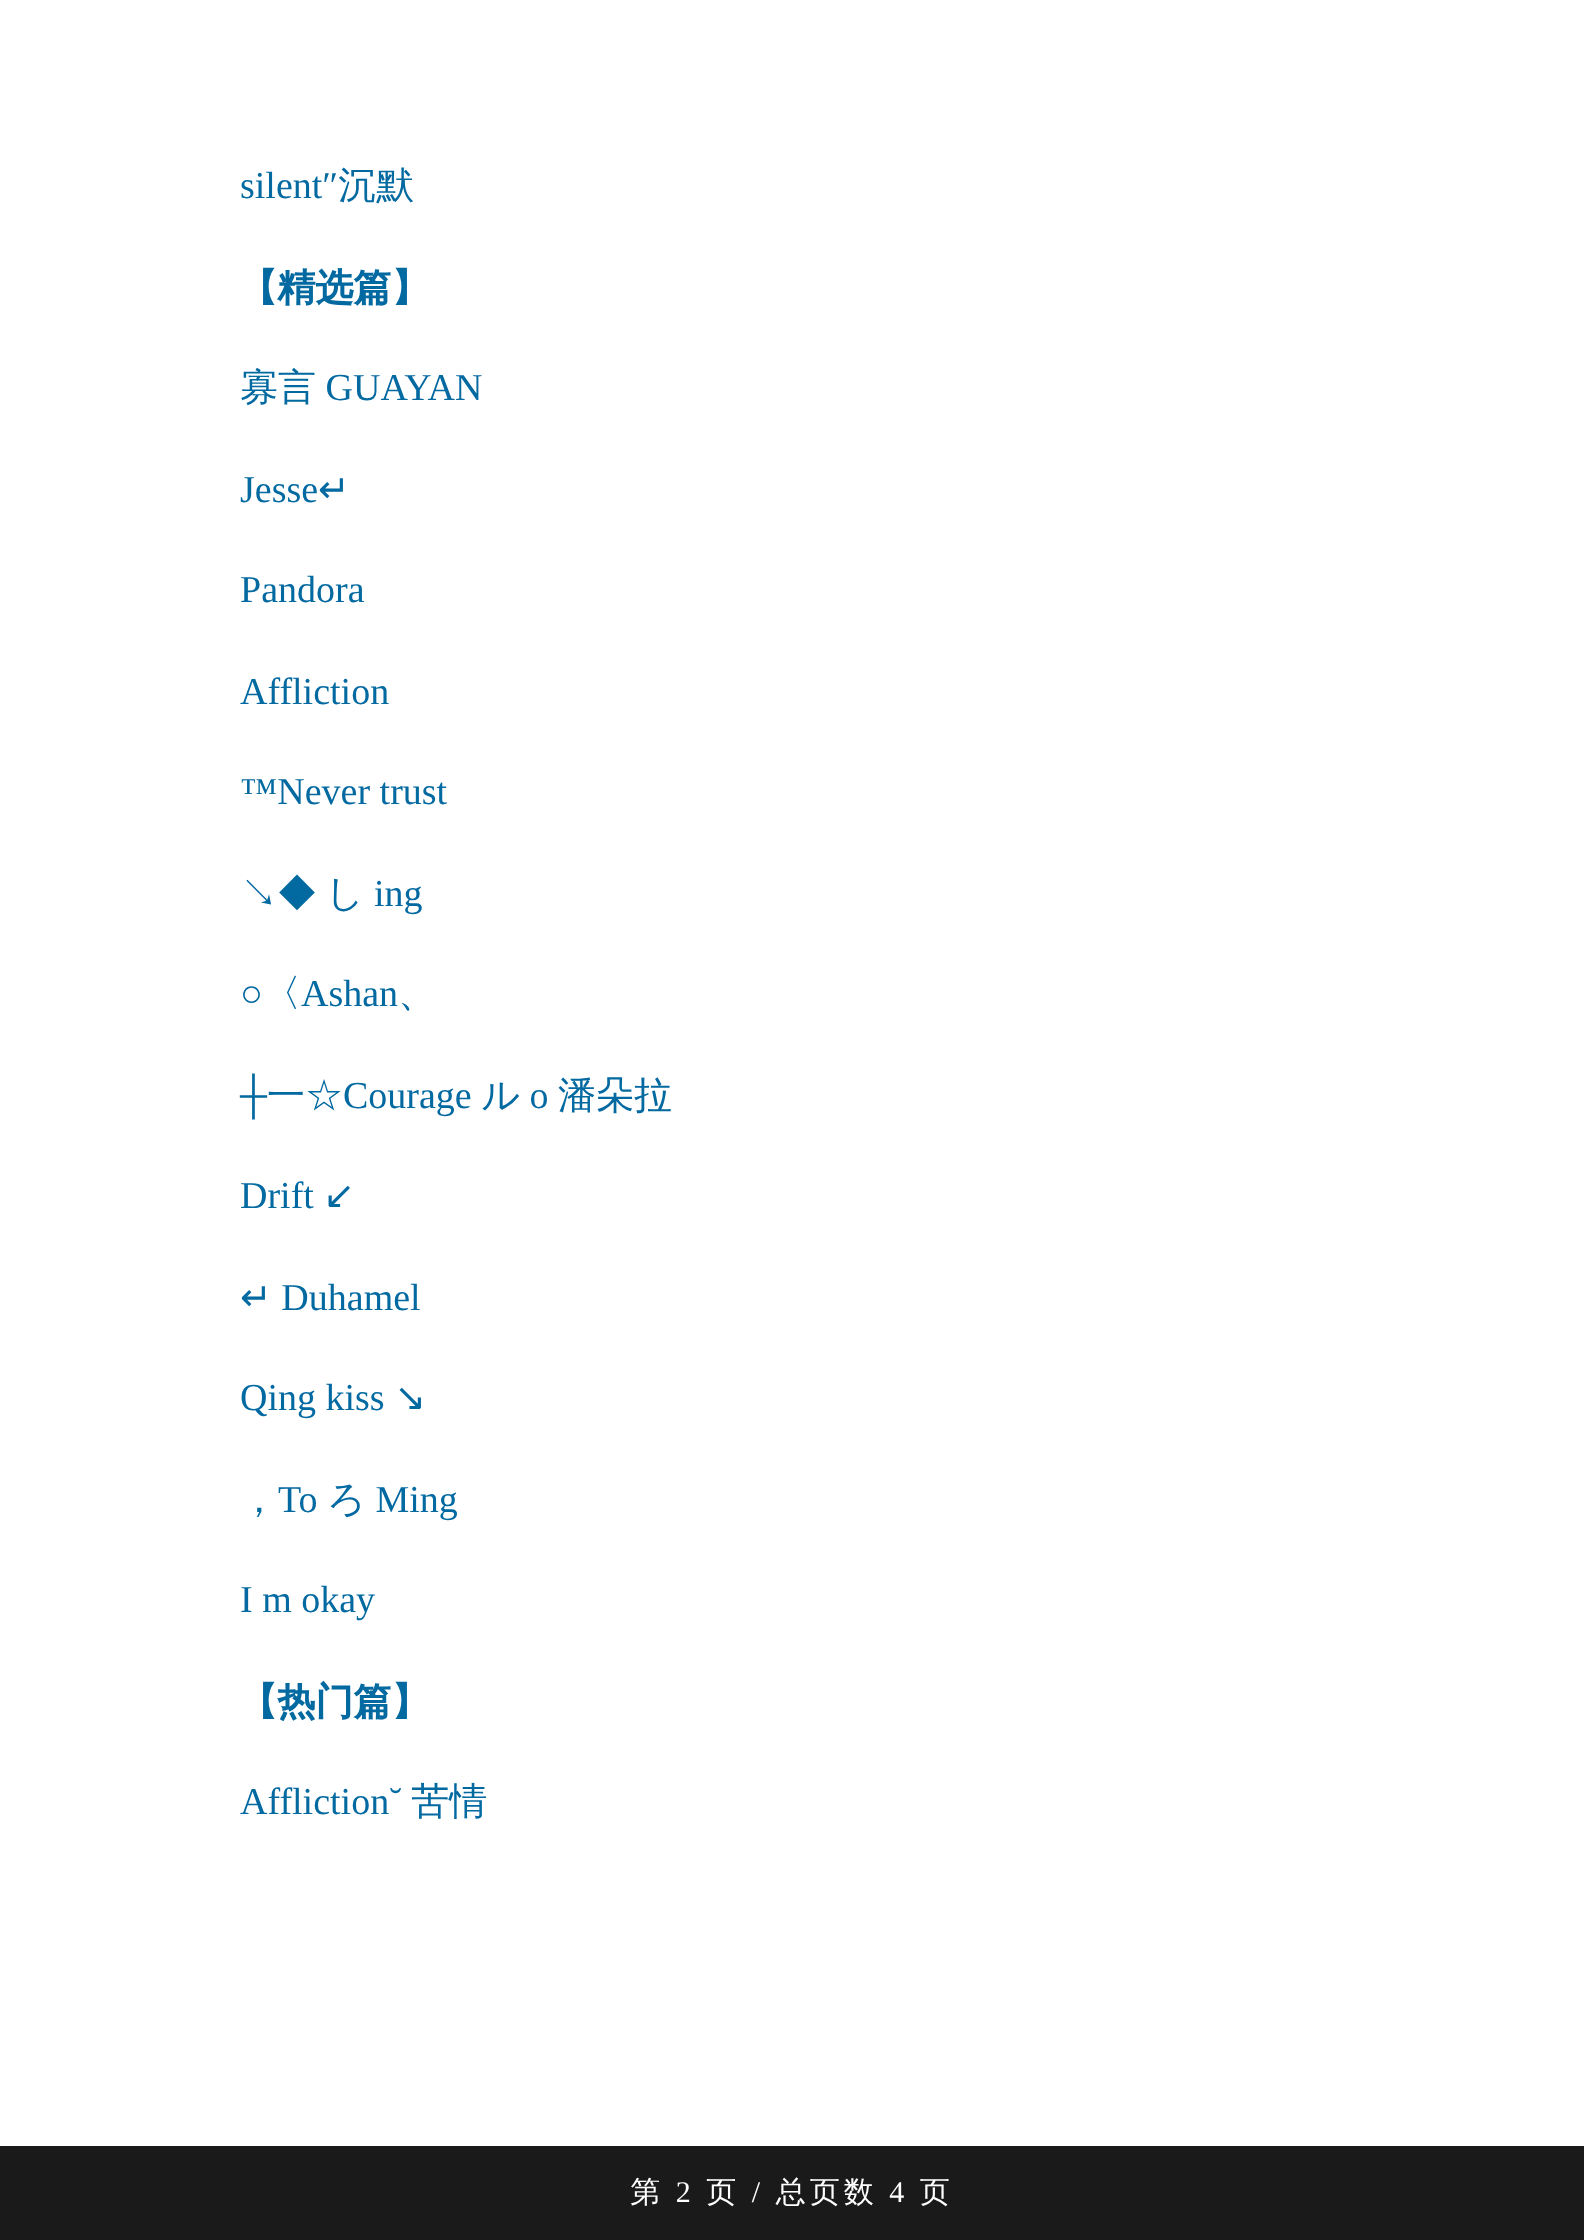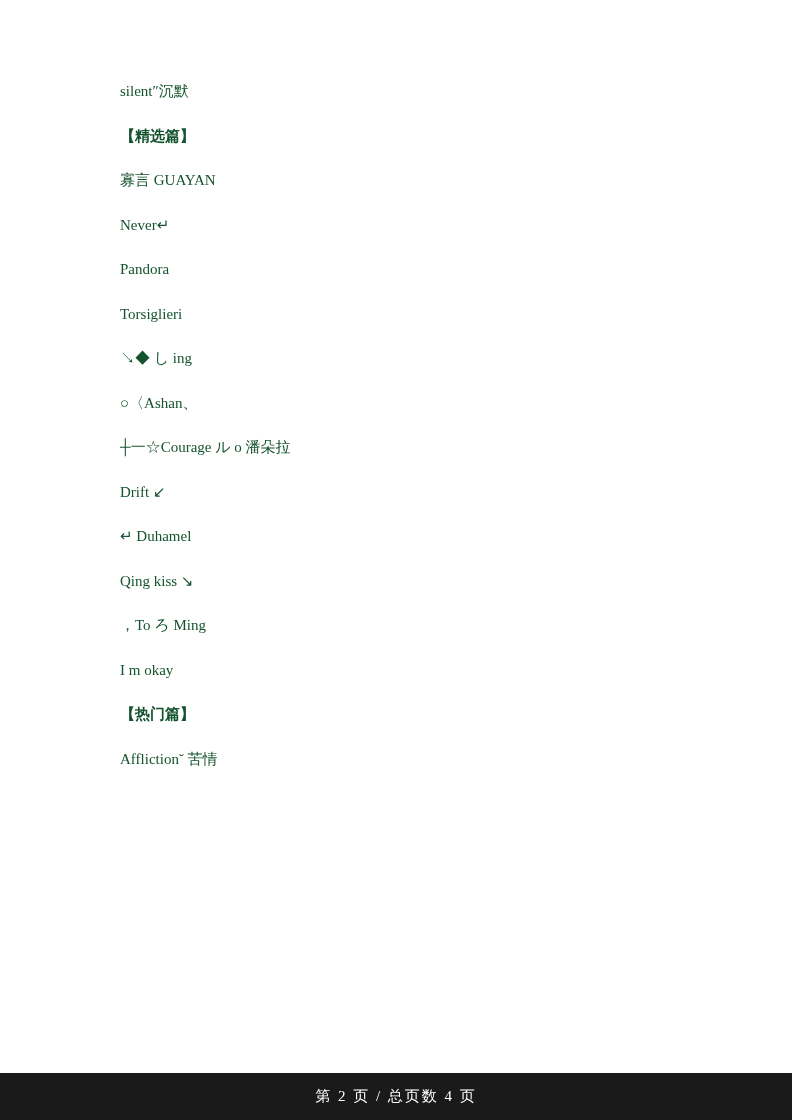--- a/index.html
+++ b/index.html
@@ -18,22 +18,22 @@
       position: relative;
     }
 
     .page-content {
       padding: 80px 120px 80px 120px;
     }
 
     .list-item {
       margin-bottom: 22px;
       line-height: 1.5;
-      font-size: 15px;
-      color: #14532d;
+      font-size: 19px;
+      color: #0369a1;
     }
 
     .list-item.bold {
       font-weight: bold;
     }
 
     .pagination-bar {
       position: absolute;
       bottom: 0;
       left: 0;
@@ -47,23 +47,24 @@
       letter-spacing: 2px;
     }
   </style>
 </head>
 <body>
 
 <div class="page-content">
 <div class="list-item">silent″沉默</div>
     <div class="list-item bold">【精选篇】</div>
     <div class="list-item">寡言 GUAYAN</div>
-    <div class="list-item">Never↵</div>
+    <div class="list-item">Jesse↵</div>
     <div class="list-item">Pandora</div>
-    <div class="list-item">Torsiglieri</div>
+    <div class="list-item">Affliction</div>
+    <div class="list-item">™Never trust</div>
     <div class="list-item">↘◆ し ing</div>
     <div class="list-item">○〈Ashan、</div>
     <div class="list-item">┼一☆Courage ル ο 潘朵拉</div>
     <div class="list-item">Drift  ↙</div>
     <div class="list-item">↵  Duhamel</div>
     <div class="list-item">Qing kiss ↘</div>
     <div class="list-item">，To ろ Ming</div>
     <div class="list-item">I m okay</div>
     <div class="list-item bold">【热门篇】</div>
     <div class="list-item">Affliction˘  苦情</div>

